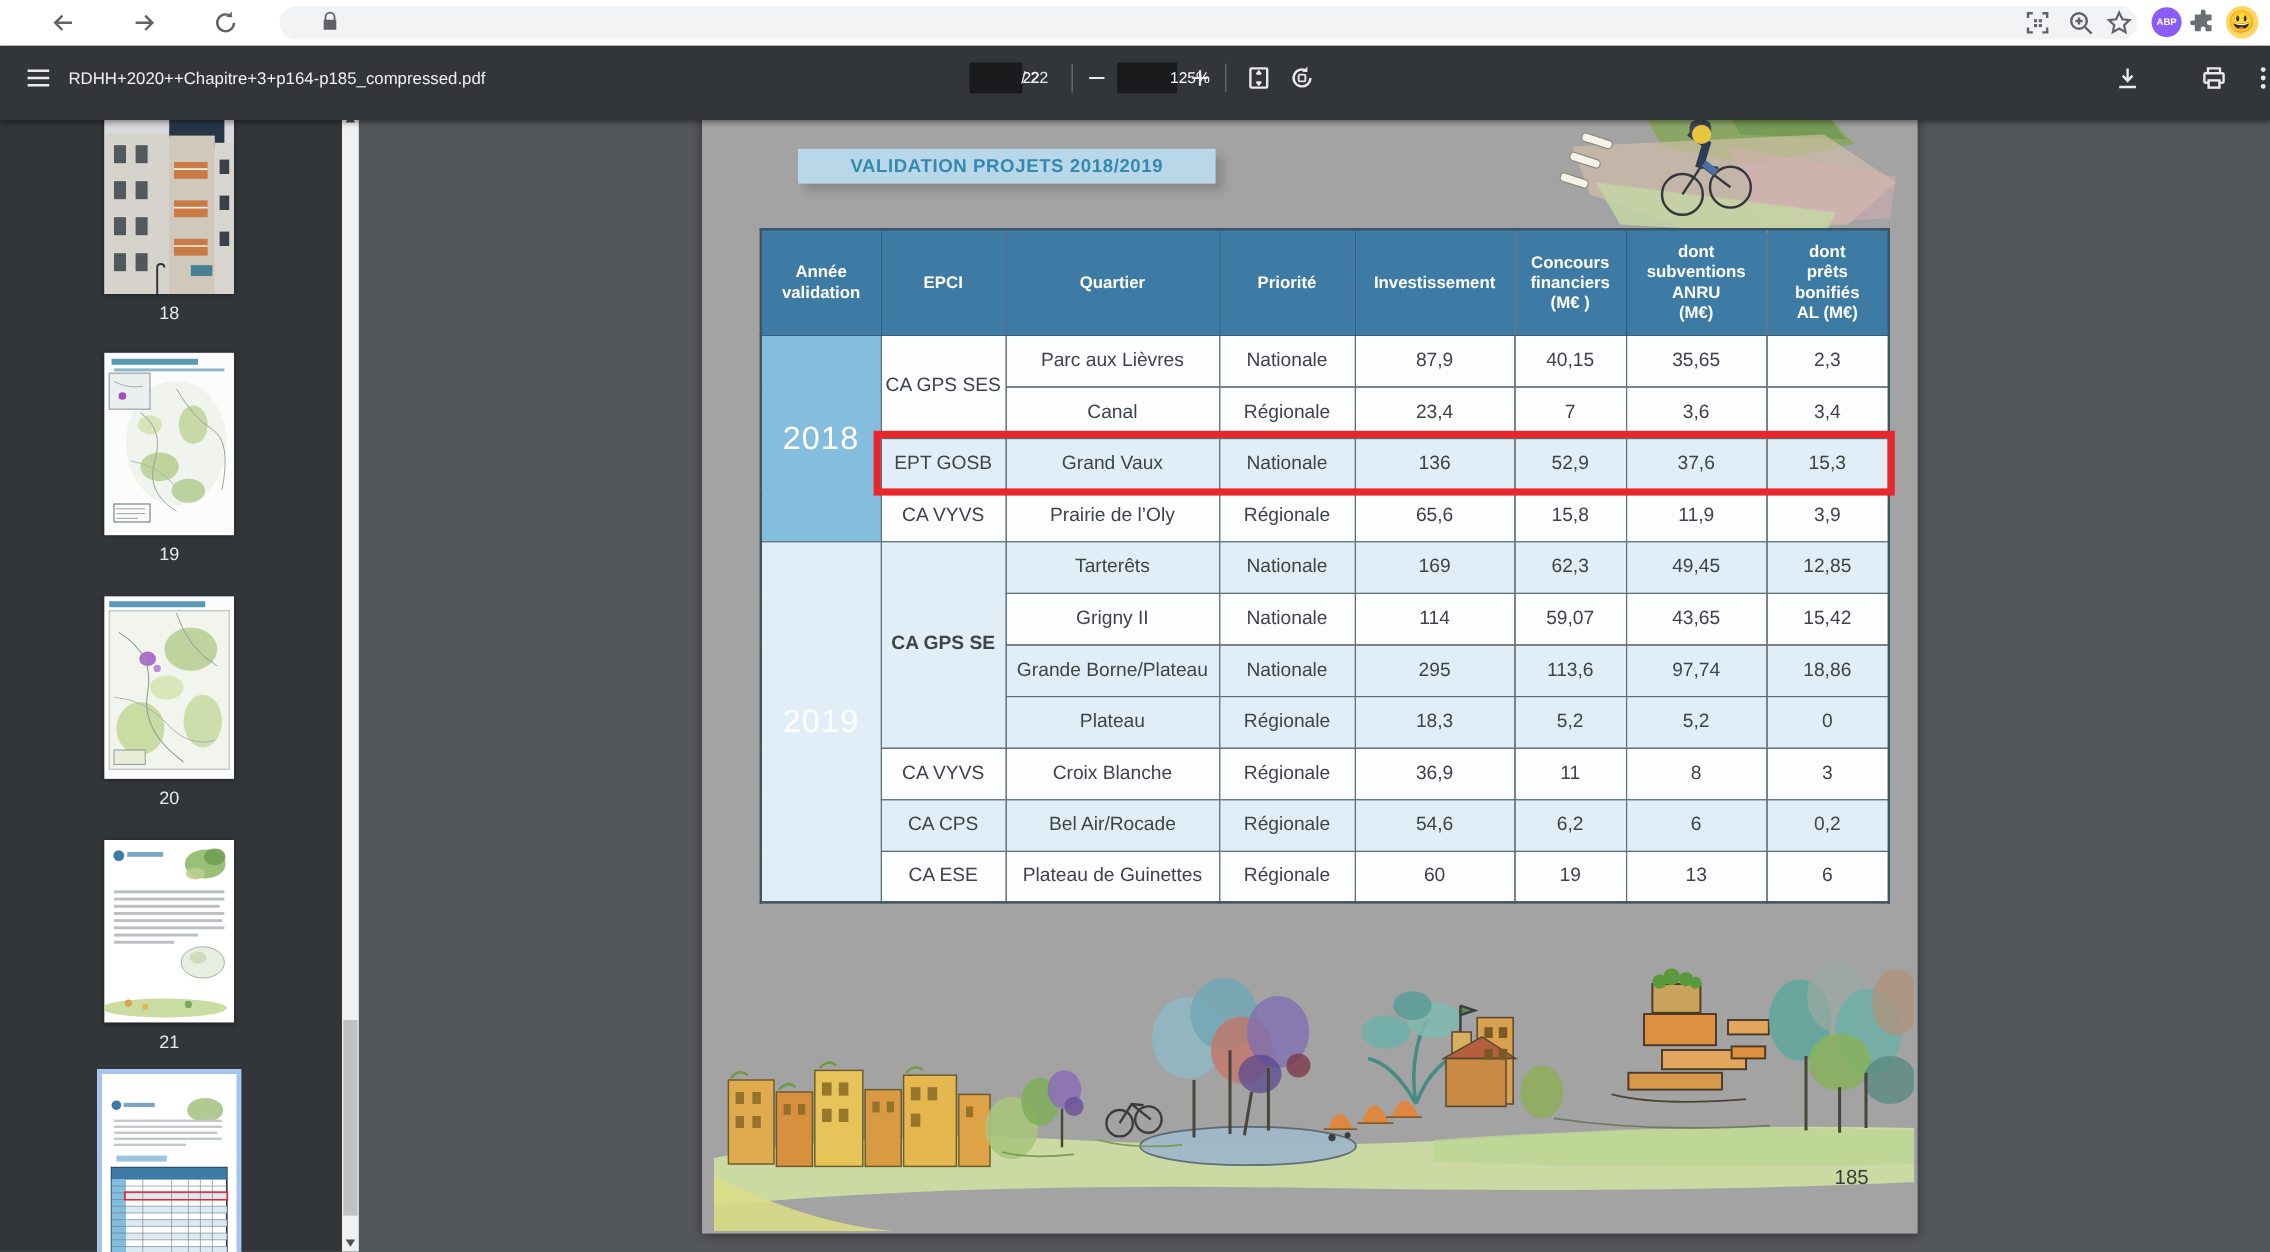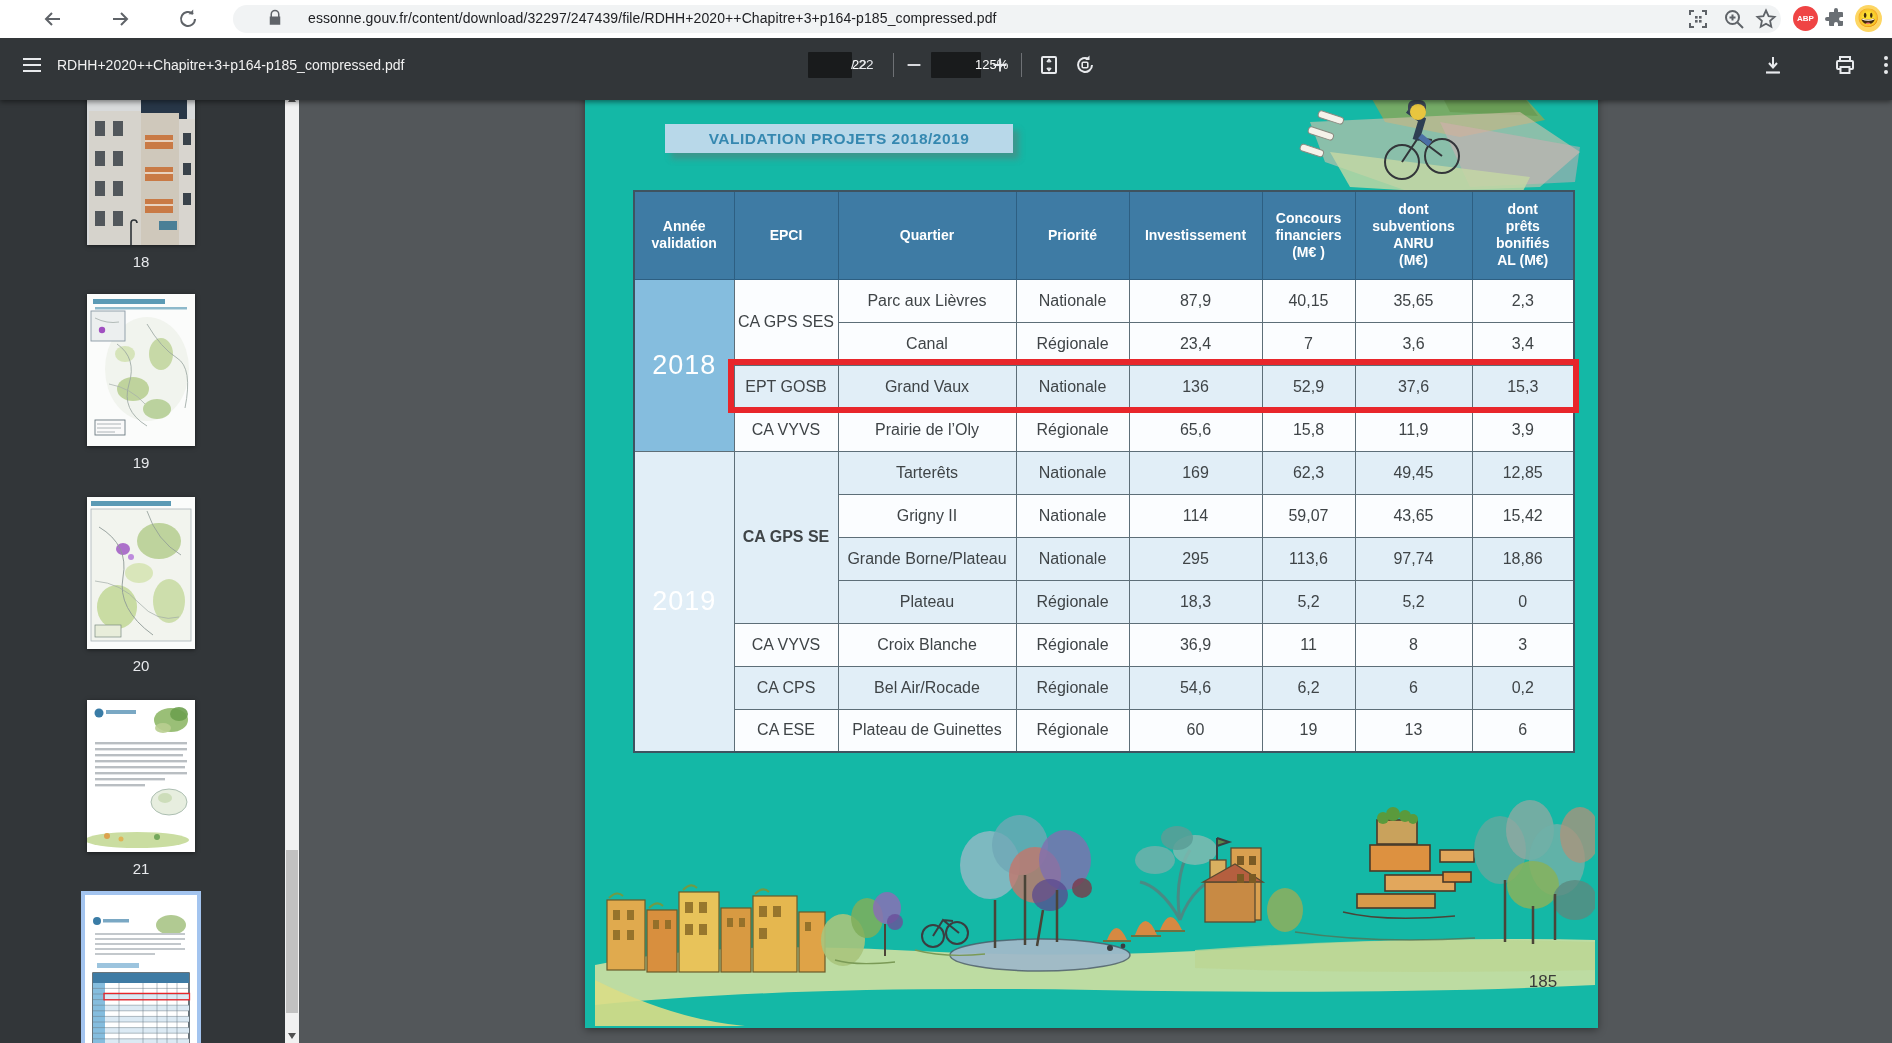--- a/index.html
+++ b/index.html
@@ -10,21 +10,21 @@
   
   .browser-bar { position:absolute; left:0; top:0; width:1892px; height:38px;
                  background:#ffffff; z-index:40; }
   .nav-ico { position:absolute; top:7px; width:24px; height:24px; color:#5f6368; cursor:pointer; }
   .omnibox { position:absolute; left:233px; top:5px; width:1548px; height:28px;
              background:#f1f3f4; border-radius:14px; }
   .url-text { position:absolute; left:308px; top:10px; font-size:14px; color:#202124;
               letter-spacing:.1px; white-space:nowrap; }
   .bb-right { position:absolute; top:7px; width:24px; height:24px; color:#5f6368; }
   .abp-badge { position:absolute; left:1793px; top:6px; width:25px; height:25px; border-radius:50%;
-               background:#ef4444; color:#fff; font-size:8px; font-weight:bold;
+               background:#8b5cf6; color:#fff; font-size:8px; font-weight:bold;
                display:flex; align-items:center; justify-content:center; }
   .avatar { position:absolute; left:1855px; top:5px; width:27px; height:27px; border-radius:50%;
             background:#fdd663; font-size:18px; line-height:27px; text-align:center; overflow:hidden; }
 
   
   .pdf-toolbar { position:absolute; left:0; top:38px; width:1892px; height:62px;
                  background:#323639; z-index:30; box-shadow:0 2px 5px rgba(0,0,0,.45); }
   .pdf-title { position:absolute; left:57px; top:19px; font-size:14px; color:#f1f1f1; white-space:nowrap; }
   .tb-ico { position:absolute; color:#e8eaed; }
   .num-box { position:absolute; background:#191b1c; color:#fff; font-size:13px;
@@ -44,21 +44,21 @@
   .scroll-thumb { position:absolute; left:1px; width:12px; background:#c1c1c1; }
   .scroll-arrow { position:absolute; left:0; width:14px; height:14px; display:flex;
                   align-items:center; justify-content:center; cursor:pointer; }
   .tri-up { width:0; height:0; border-left:4px solid transparent; border-right:4px solid transparent;
             border-bottom:6px solid #505050; }
   .tri-down { width:0; height:0; border-left:4px solid transparent; border-right:4px solid transparent;
               border-top:6px solid #505050; }
 
   
   .viewer { position:absolute; left:299px; top:92px; width:1593px; height:951px; background:#53575a; }
-  .page { position:absolute; left:286px; top:0px; width:1013px; height:936px; background:#14b8a6;
+  .page { position:absolute; left:286px; top:0px; width:1013px; height:936px; background:#a3a3a3;
           box-shadow:0 2px 8px rgba(0,0,0,.4);padding-left:48px; }
 
   .badge { position:absolute; left:80px; top:32px; width:348px; height:29px;
            background:#b8d8e9; color:#3588b0; font-weight:bold; font-size:15.5px;
            letter-spacing:.5px; display:flex; align-items:center; justify-content:center;
            box-shadow:6px 6px 6px rgba(110,110,110,.45); }
 
   table.projets { position:absolute; left:48px; top:98px; border-collapse:collapse;
                   table-layout:fixed; width:940px; }
   .projets th, .projets td { border:1.6px solid #5d6e78; text-align:center; vertical-align:middle;
@@ -94,21 +94,20 @@
     </svg>
   <svg class="nav-ico" style="left:176px" viewBox="0 0 24 24" fill="none" stroke="currentColor" stroke-width="2">
       <path d="M19 12a7 7 0 1 1-2.05-4.95"></path>
       <path d="M17.2 2.6v4.6h-4.6" fill="currentColor" stroke="none"></path>
     </svg>
 
   <div class="omnibox"></div>
   <svg class="nav-ico" style="left:266px;top:9px;width:18px;height:18px" viewBox="0 0 24 24" fill="currentColor">
       <path d="M6 10V7a6 6 0 0 1 12 0v3h1v11H5V10h1zm2 0h8V7a4 4 0 0 0-8 0v3z"></path>
     </svg>
-  <span class="url-text">essonne.gouv.fr/content/download/32297/247439/file/RDHH+2020++Chapitre+3+p164-p185_compressed.pdf</span>
 
   <svg class="bb-right" style="left:1686px" viewBox="0 0 24 24" fill="none" stroke="currentColor" stroke-width="2">
       <path d="M4 8V4h4M16 4h4v4M20 16v4h-4M8 20H4v-4"></path>
       <rect x="9" y="9" width="2.6" height="2.6" fill="currentColor" stroke="none"></rect>
       <rect x="13" y="9" width="2.6" height="2.6" fill="currentColor" stroke="none"></rect>
       <rect x="9" y="13" width="2.6" height="2.6" fill="currentColor" stroke="none"></rect>
       <rect x="13" y="13" width="2.6" height="2.6" fill="currentColor" stroke="none"></rect>
     </svg>
   <svg class="bb-right" style="left:1722px" viewBox="0 0 24 24" fill="none" stroke="currentColor" stroke-width="2">
       <circle cx="10.5" cy="10.5" r="6.5"></circle>

